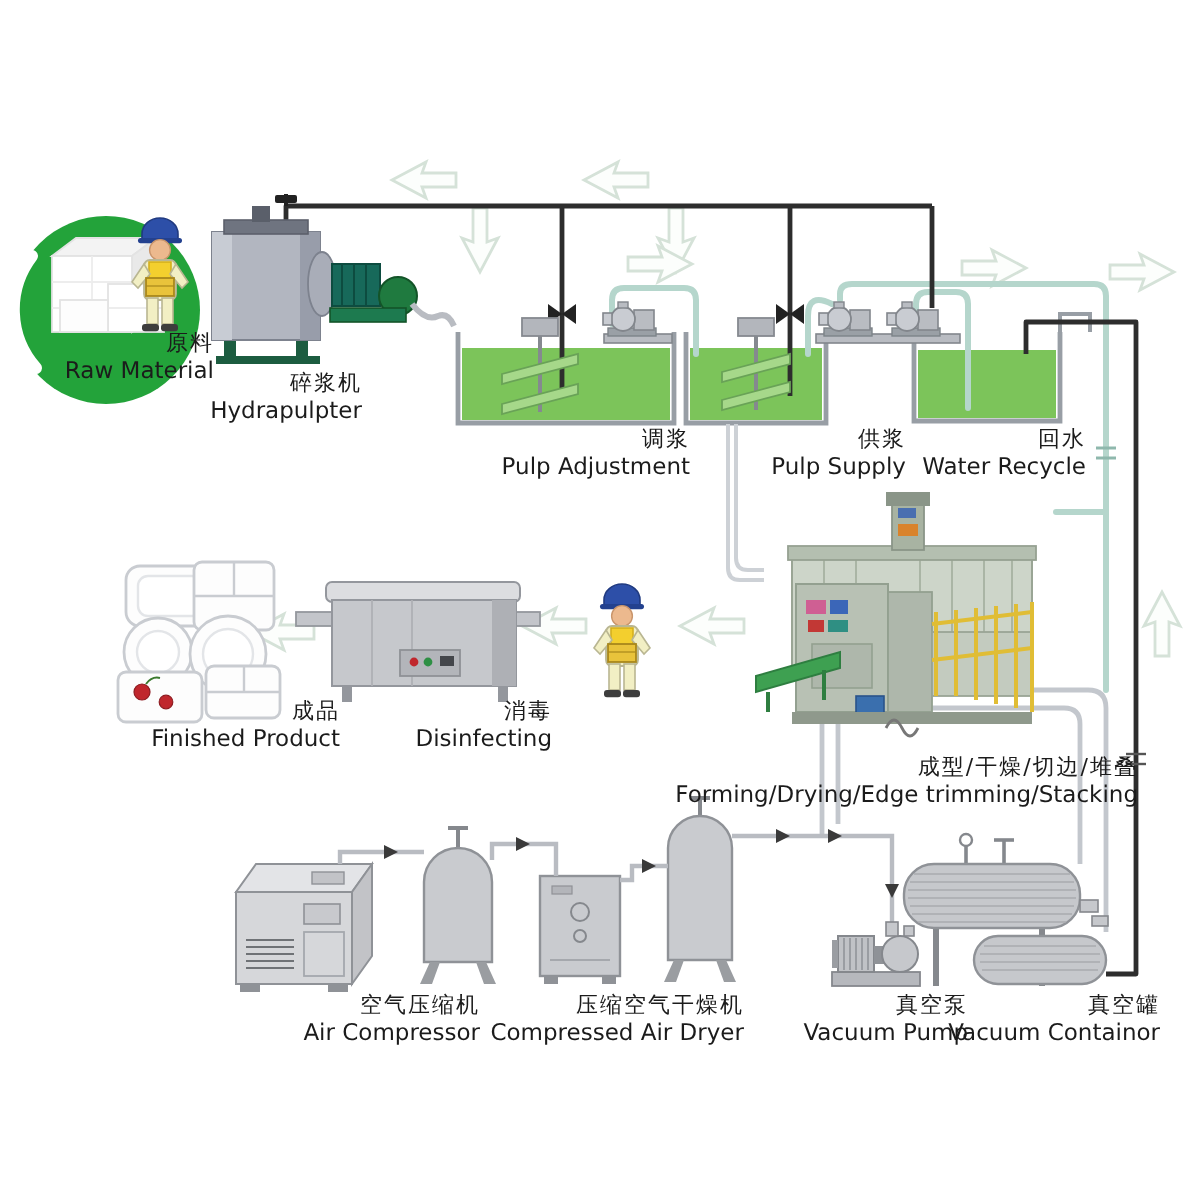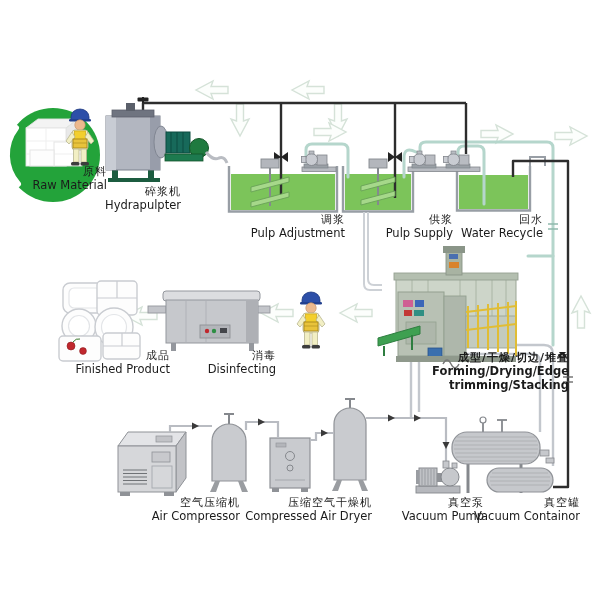--- a/index.html
+++ b/index.html
@@ -387,21 +387,21 @@
   <div class="en">Water Recycle</div>
 </div>
 <div class="lbl" style="left:30px;top:350px;width:140px;">
   <div class="zh">成品</div>
   <div class="en">Finished Product</div>
 </div>
 <div class="lbl" style="left:146px;top:350px;width:130px;">
   <div class="zh">消毒</div>
   <div class="en">Disinfecting</div>
 </div>
-<div class="lbl" style="left:329px;top:352px;width:240px;font-weight:bold;">
+<div class="lbl" style="left:329px;top:378px;width:240px;">
   <div class="zh">成型/干燥/切边/堆叠</div>
   <div class="en">Forming/Drying/Edge trimming/Stacking</div>
 </div>
 <div class="lbl" style="left:100px;top:497px;width:140px;">
   <div class="zh">空气压缩机</div>
   <div class="en">Air Compressor</div>
 </div>
 <div class="lbl" style="left:212px;top:497px;width:160px;">
   <div class="zh">压缩空气干燥机</div>
   <div class="en">Compressed Air Dryer</div>

